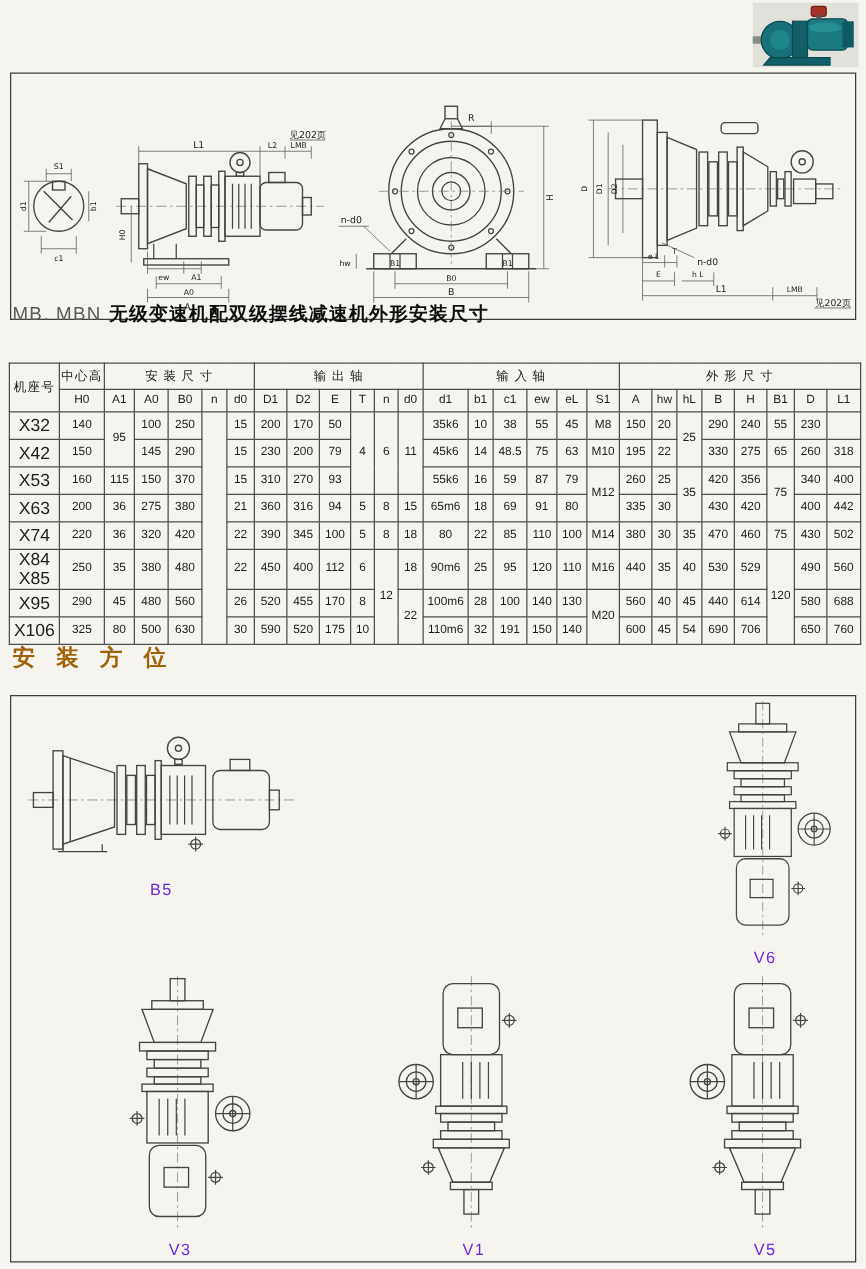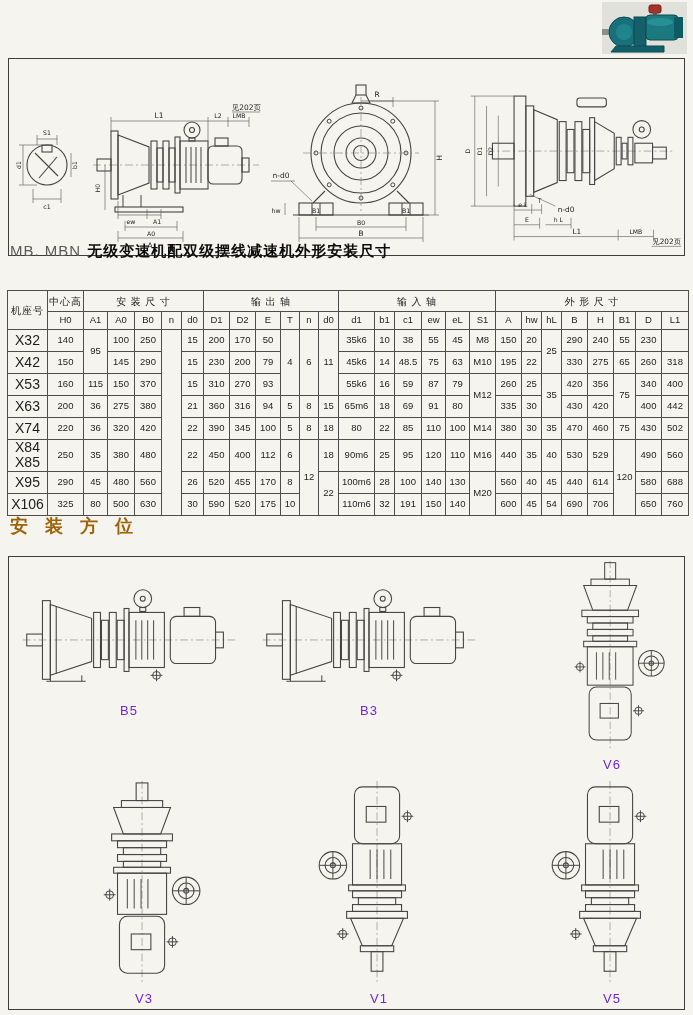--- a/index.html
+++ b/index.html
@@ -617,26 +617,20 @@
 
 <div class="box" style="left:8px;top:556px;width:675px;height:452px">
 
   <div class="orient" style="left:10px;top:22px;width:220px">
     <svg width="220" height="118" viewBox="0 0 220 120">
         <use href="#machine-h"></use>
       </svg>
     <div class="olabel">B5</div>
   </div>
 
-  <div class="orient" style="left:250px;top:22px;width:220px">
-    <svg width="220" height="118" viewBox="0 0 220 120">
-        <use href="#machine-h"></use>
-      </svg>
-    <div class="olabel">B3</div>
-  </div>
 
   <div class="orient" style="left:528px;top:2px;width:150px">
     <svg width="146" height="192" viewBox="0 0 150 210">
         <use href="#machine-vu"></use>
       </svg>
     <div class="olabel">V6</div>
   </div>
 
   <div class="orient" style="left:60px;top:222px;width:150px">
     <svg width="150" height="206" viewBox="0 0 150 210">

